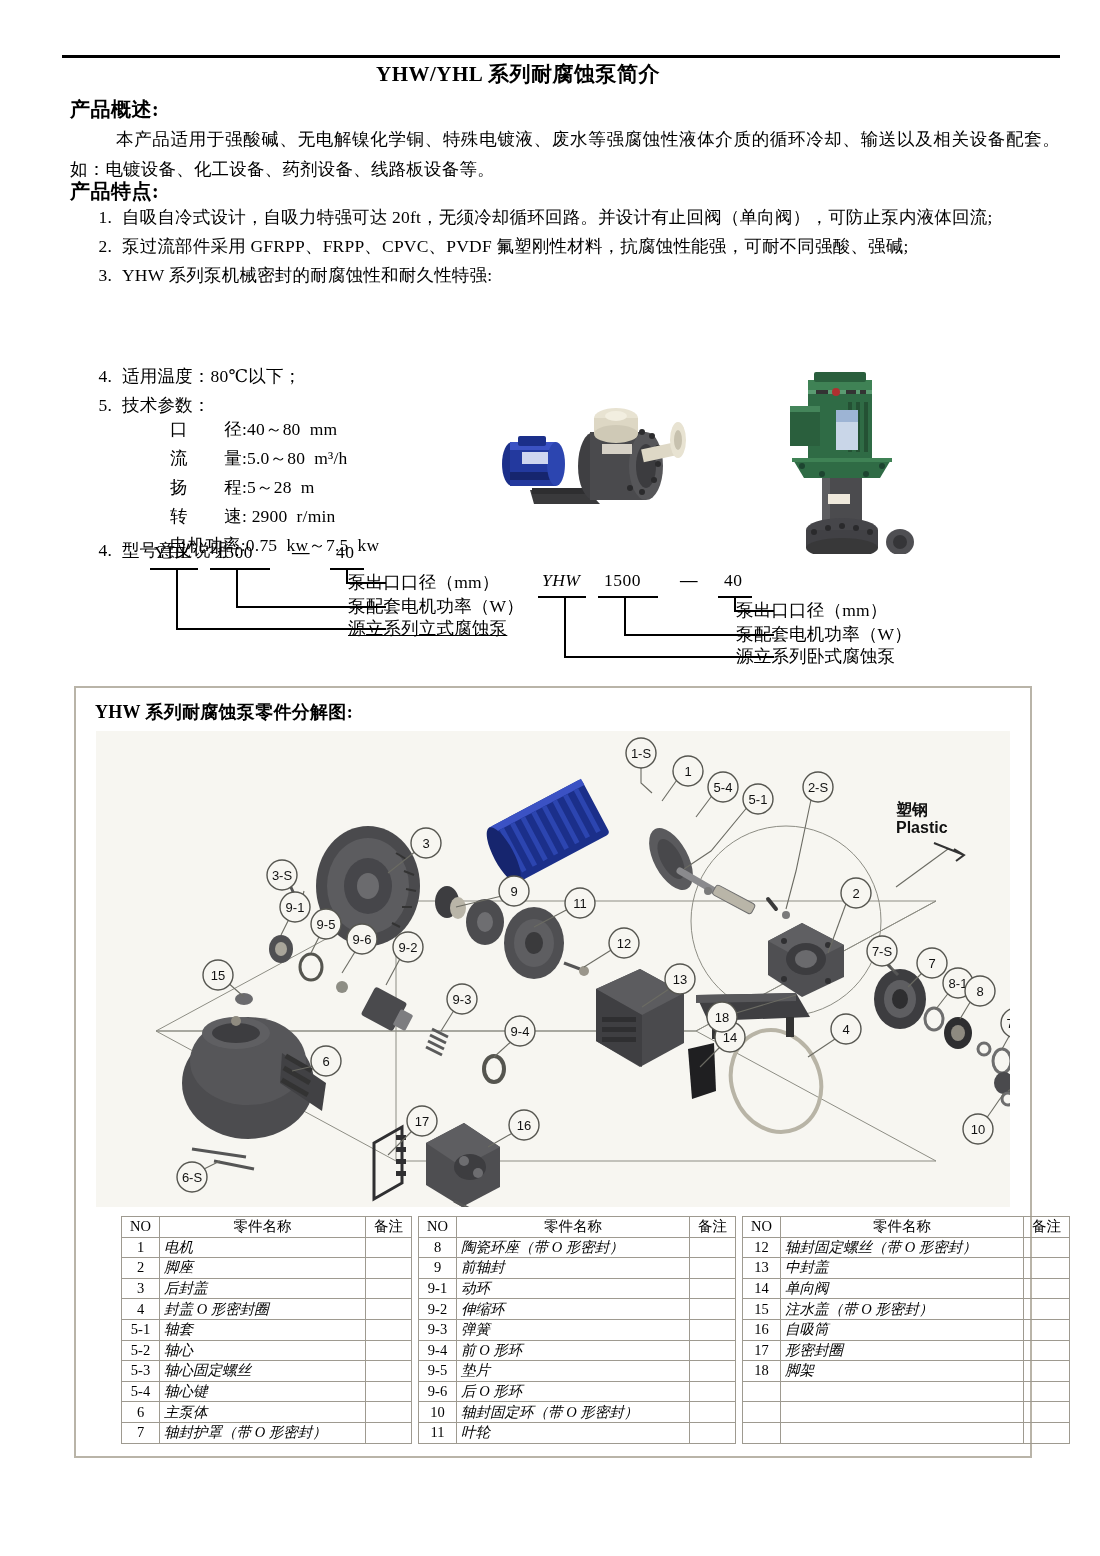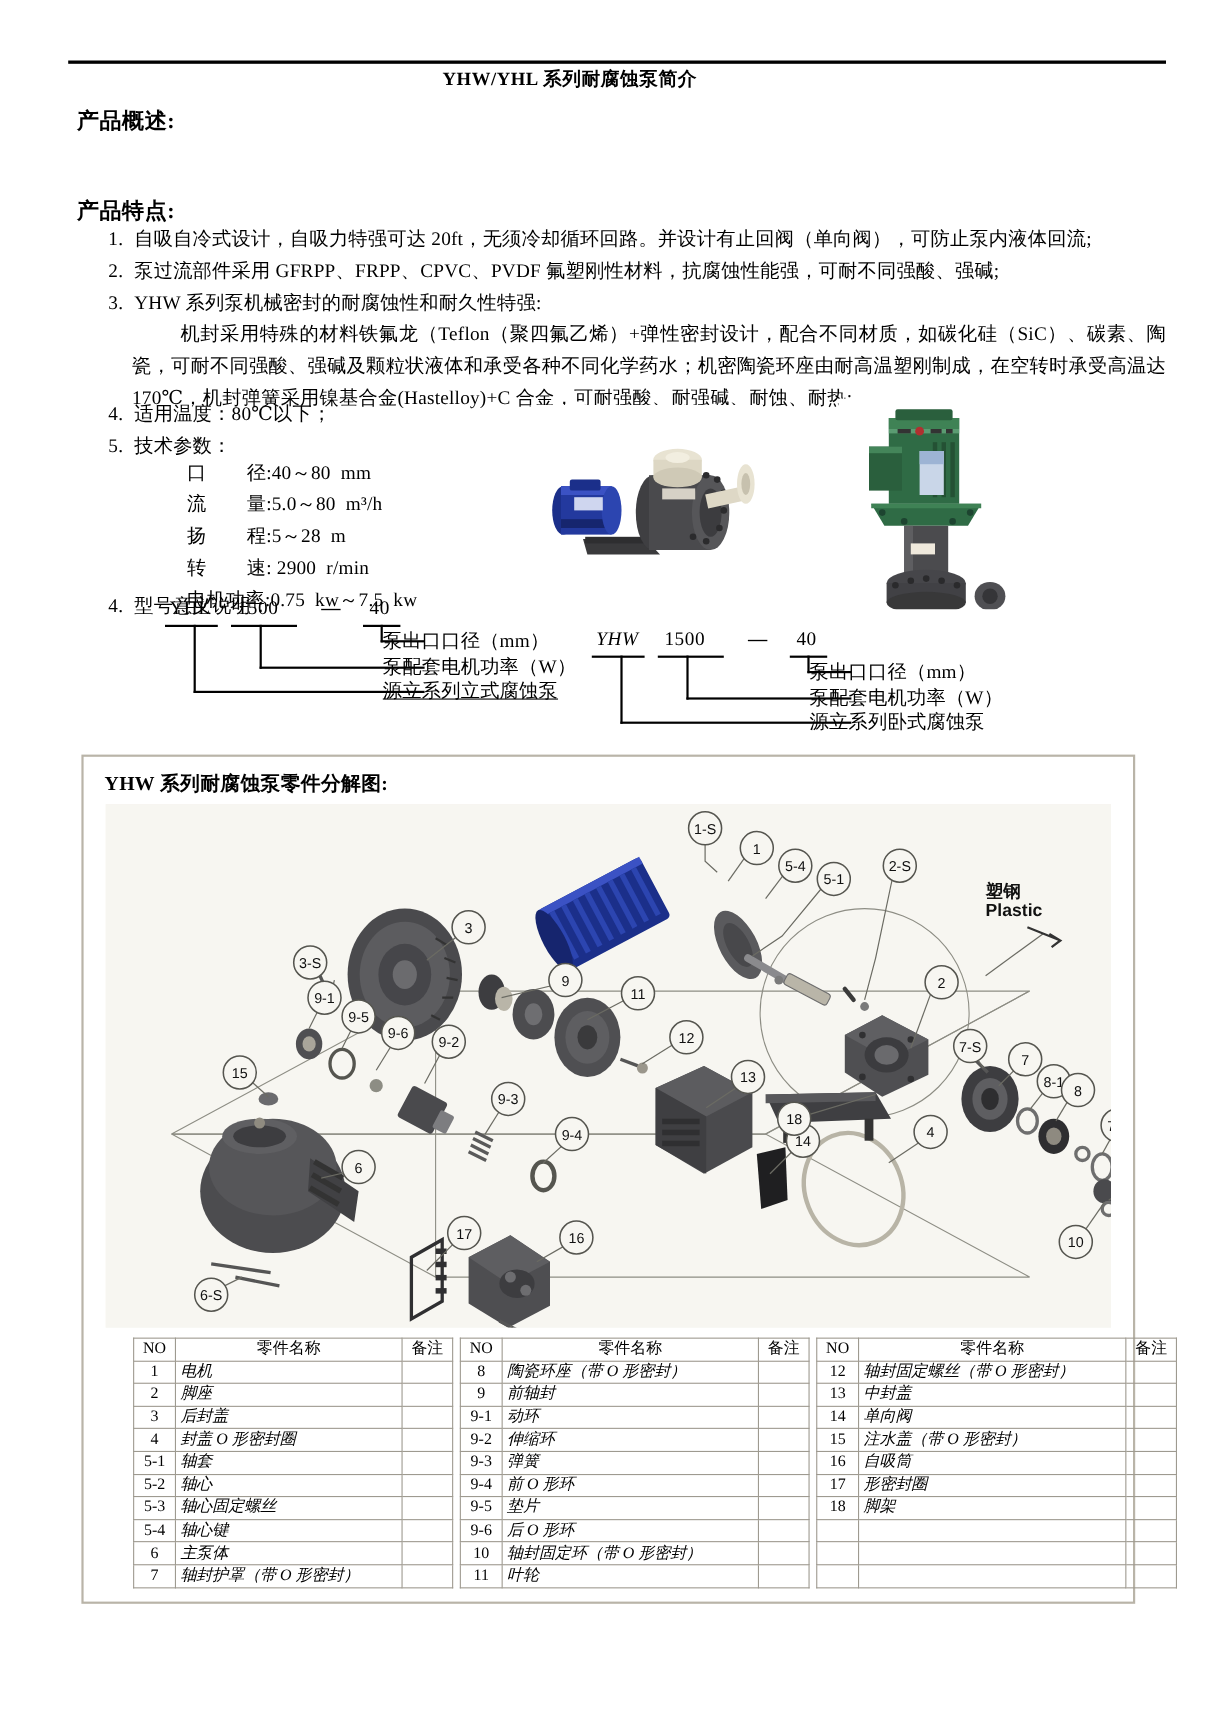--- a/index.html
+++ b/index.html
@@ -29,21 +29,21 @@
     width: 998px; height: 3px;
     background: #000;
   }
 
   
   .doc-title {
     position: absolute;
     left: 0; top: 60px;
     width: 1036px;
     text-align: center;
-    font-size: 17px;
+    font-size: 21px;
     font-weight: bold;
     letter-spacing: 0.5px;
   }
 
   
   .sec-head {
     position: absolute;
     font-size: 20px;
     font-weight: bold;
     letter-spacing: 0.5px;
@@ -200,36 +200,36 @@
 </head>
 <body>
 
 <div class="page">
 
   <div class="top-rule"></div>
 
   <div class="doc-title">YHW/YHL 系列耐腐蚀泵简介</div>
 
   <div class="sec-head" id="overview-head">产品概述:</div>
+  <div class="para" id="overview-para">本产品适用于强酸碱、无电解镍化学铜、特殊电镀液、废水等强腐蚀性液体介质的循环冷却、输送以及相关设备配套。如：电镀设备、化工设备、药剂设备、线路板设备等。</div>
 
   <div class="sec-head" id="features-head">产品特点:</div>
 
   <div class="feat" id="feat1">
     <span class="num">1.</span>
     <span class="txt">自吸自冷式设计，自吸力特强可达 20ft，无须冷却循环回路。并设计有止回阀（单向阀），可防止泵内液体回流;</span>
   </div>
   <div class="feat" id="feat2">
     <span class="num">2.</span>
     <span class="txt">泵过流部件采用 GFRPP、FRPP、CPVC、PVDF 氟塑刚性材料，抗腐蚀性能强，可耐不同强酸、强碱;</span>
   </div>
   <div class="feat" id="feat3">
     <span class="num">3.</span>
     <span class="txt">YHW 系列泵机械密封的耐腐蚀性和耐久性特强:</span>
   </div>
-  <div class="para" id="feat3-body">机封采用特殊的材料铁氟龙（Teflon（聚四氟乙烯）+弹性密封设计，配合不同材质，如碳化硅（SiC）、碳素、陶瓷，可耐不同强酸、强碱及颗粒状液体和承受各种不同化学药水；机密陶瓷环座由耐高温塑刚制成，在空转时承受高温达 170℃，机封弹簧采用镍基合金(Hastelloy)+C 合金，可耐强酸、耐强碱、耐蚀、耐热;</div>
 
   <div class="feat" id="feat4">
     <span class="num">4.</span>
     <span class="txt">适用温度：80℃以下；</span>
   </div>
   <div class="feat" id="feat5">
     <span class="num">5.</span>
     <span class="txt">技术参数：</span>
   </div>
 

